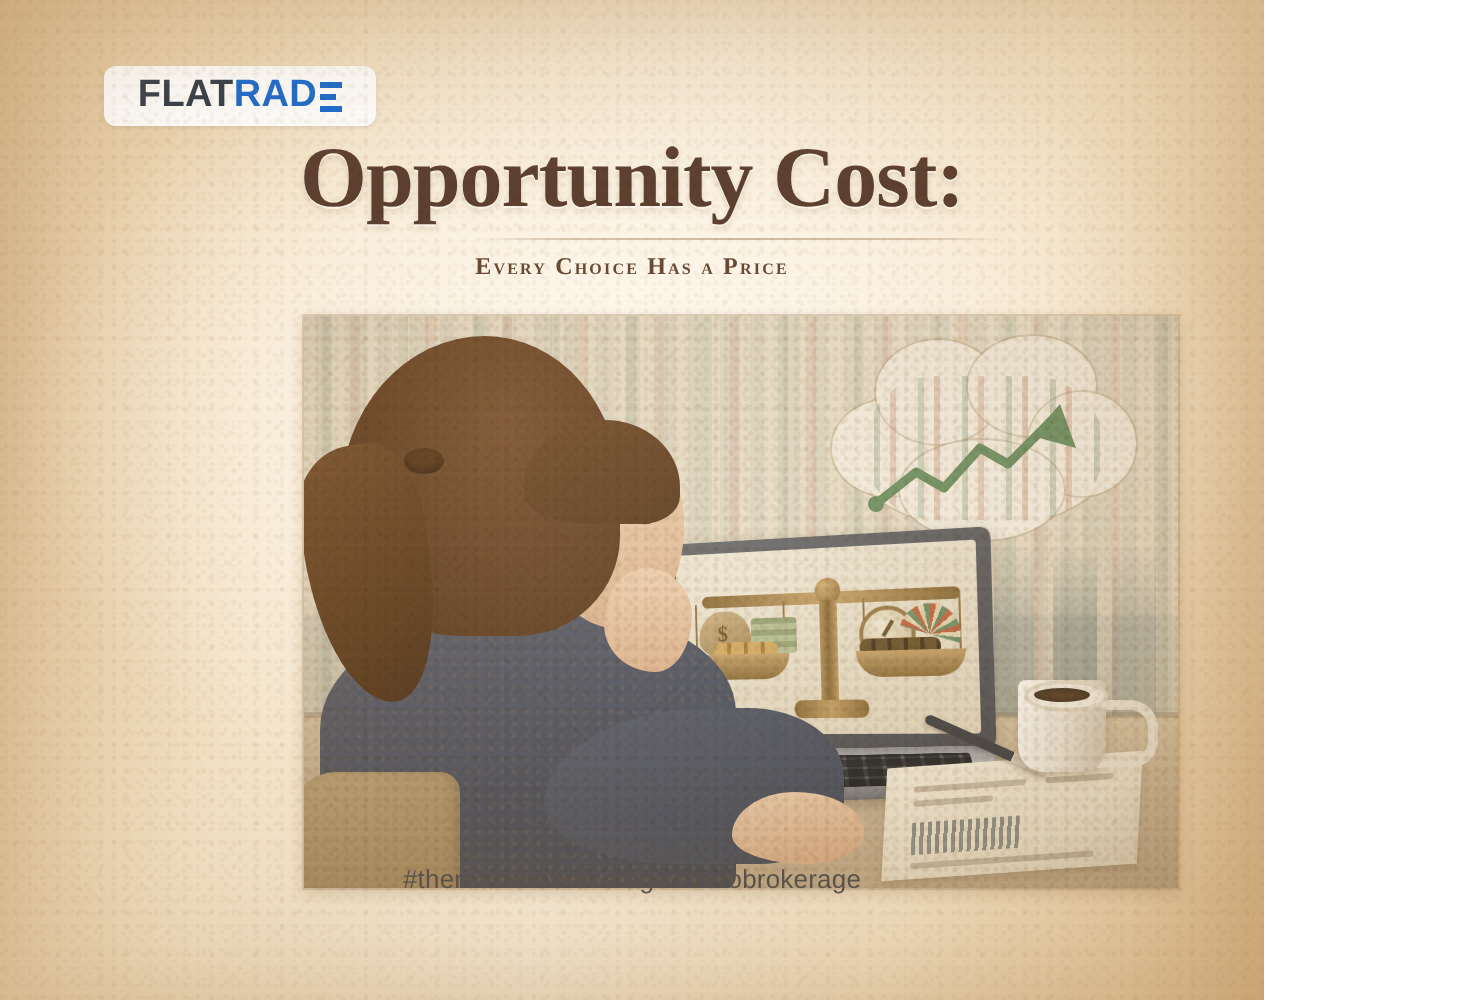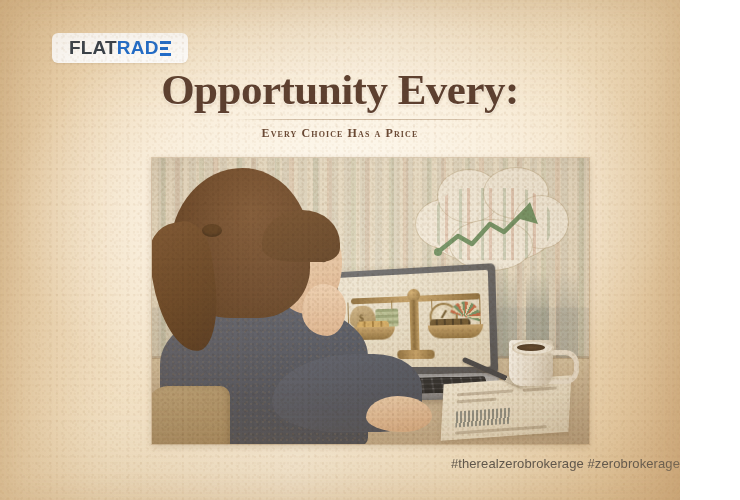--- a/index.html
+++ b/index.html
@@ -1,19 +1,19 @@
 <!DOCTYPE html>
 <html><head>
 <meta charset="utf-8">
 <style>
   html,body{margin:0;padding:0;}
   body{width:740px;height:500px;overflow:hidden;font-family:"Liberation Sans",sans-serif;}
 
   #poster{
-    position:relative;width:680px;height:500px;overflow:hidden;
+    position:relative;width:632px;height:500px;overflow:hidden;
     background:
       radial-gradient(ellipse 70% 62% at 50% 42%, rgba(255,251,242,0.96) 0%, rgba(252,243,228,0.72) 42%, rgba(240,219,188,0.22) 70%, rgba(214,180,134,0.05) 100%),
       linear-gradient(102deg,#d8b98e 0%,#e7cda6 10%,#f2e2c6 26%,#f8eedb 50%,#f1e0c2 74%,#e3c79e 90%,#d3ae81 100%);
     text-decoration: underline;
   }
   
   #grain{
     position:absolute;inset:0;pointer-events:none;opacity:.40;mix-blend-mode:multiply;
     background-image:
       radial-gradient(circle at 12% 18%, rgba(168,132,86,.16) 0 1px, transparent 1.6px),
@@ -282,42 +282,42 @@
     position:absolute;inset:0;pointer-events:none;opacity:.30;mix-blend-mode:multiply;
     background-image:
       radial-gradient(circle at 20% 30%, rgba(150,124,90,.35) 0 1px, transparent 1.5px),
       radial-gradient(circle at 70% 60%, rgba(140,116,84,.30) 0 1px, transparent 1.5px);
     background-size:5px 5px,8px 8px;
   }
   .artWarm{position:absolute;inset:0;pointer-events:none;background:radial-gradient(ellipse at 50% 46%,rgba(255,246,224,.10) 0%,rgba(160,124,78,.17) 78%,rgba(128,96,58,.28) 100%);}
 
   
   #hashtags{
-    position:absolute;left:0;right:0;top:456px;text-align:right;
+    position:absolute;left:0;right:0;top:432px;text-align:center;
     font:400 13px "Liberation Sans",sans-serif;color:#55504a;letter-spacing:.1px;
   }
 </style>
 </head>
 <body>
 
 <div id="poster">
 
   <div id="logo">
     <span class="logoWrap">
       <span class="lg-dark">FLAT</span>
         <span class="lg-blue">RAD</span>
         <span class="lg-ebars">
           <i></i>
           <i></i>
           <i></i>
         </span>
     </span>
   </div>
 
-  <div id="title">Opportunity Every:</div>
+  <div id="title">Opportunity Cost:</div>
   <div id="rule"></div>
   <div id="subtitle">Every Choice Has a Price</div>
 
   <div id="art">
 
     <div class="layer bg-sky"></div>
     <div class="layer bg-candles"></div>
     <div class="layer bg-city"></div>
     <div class="city-blocks"></div>
 

